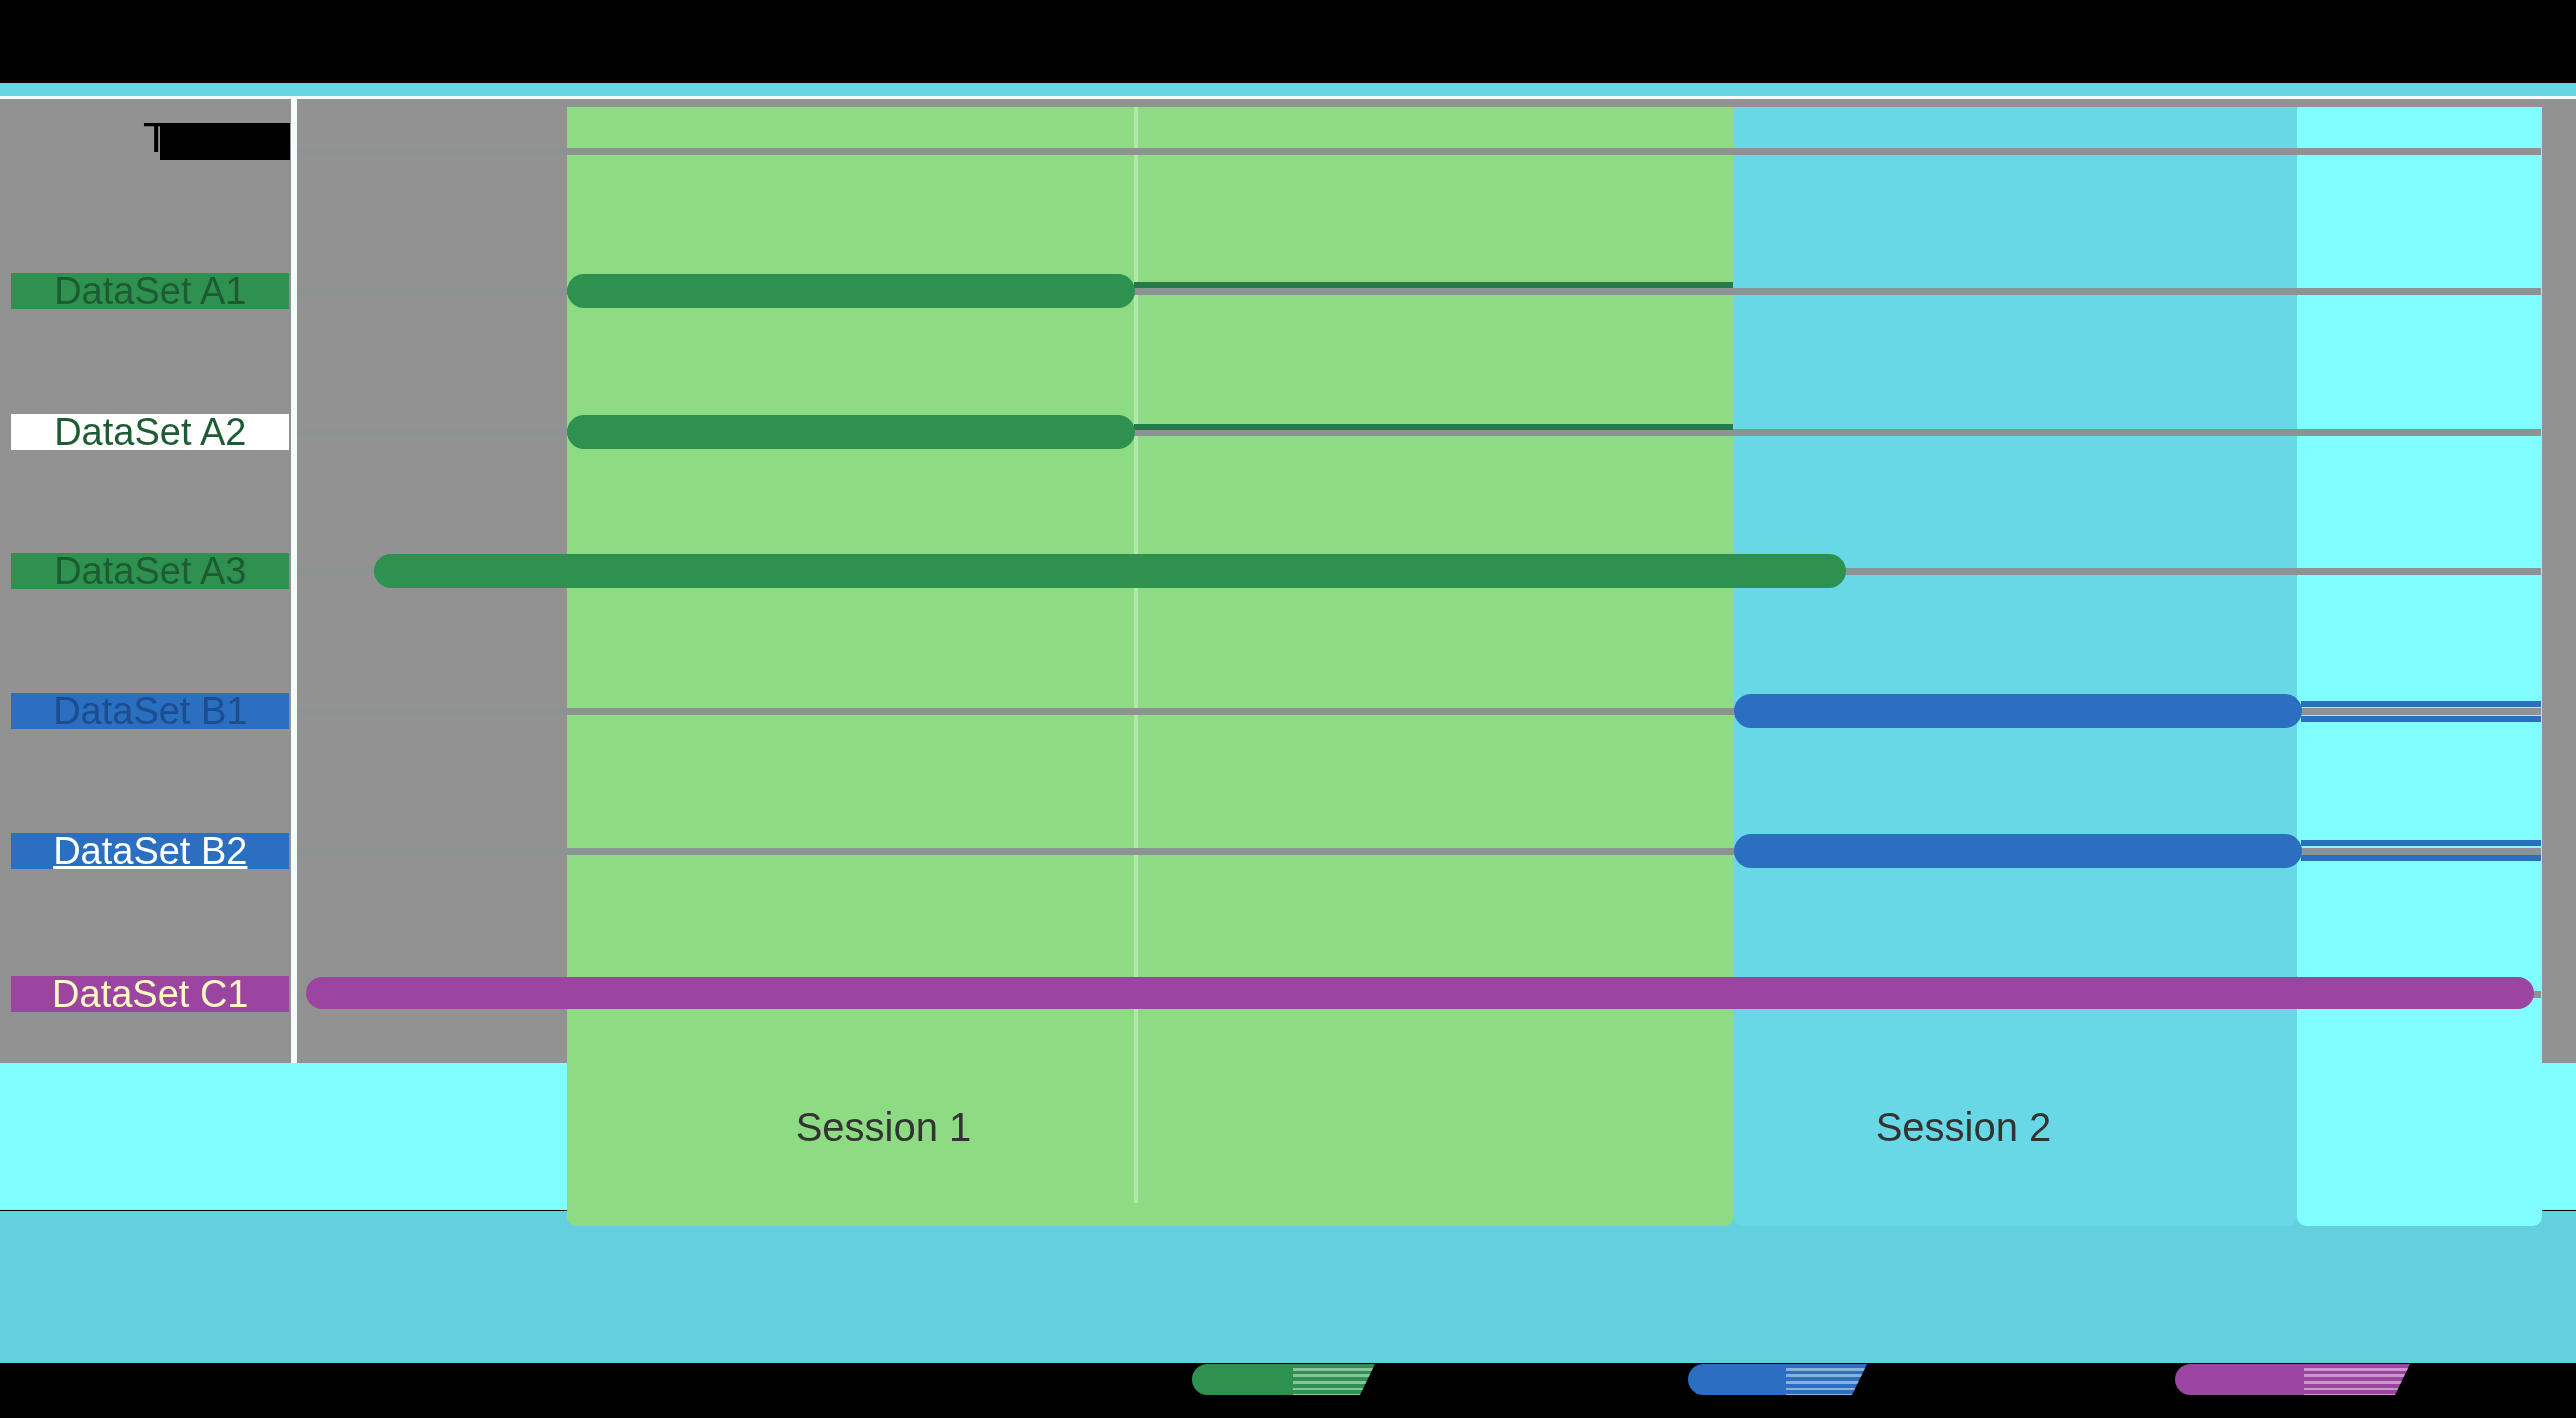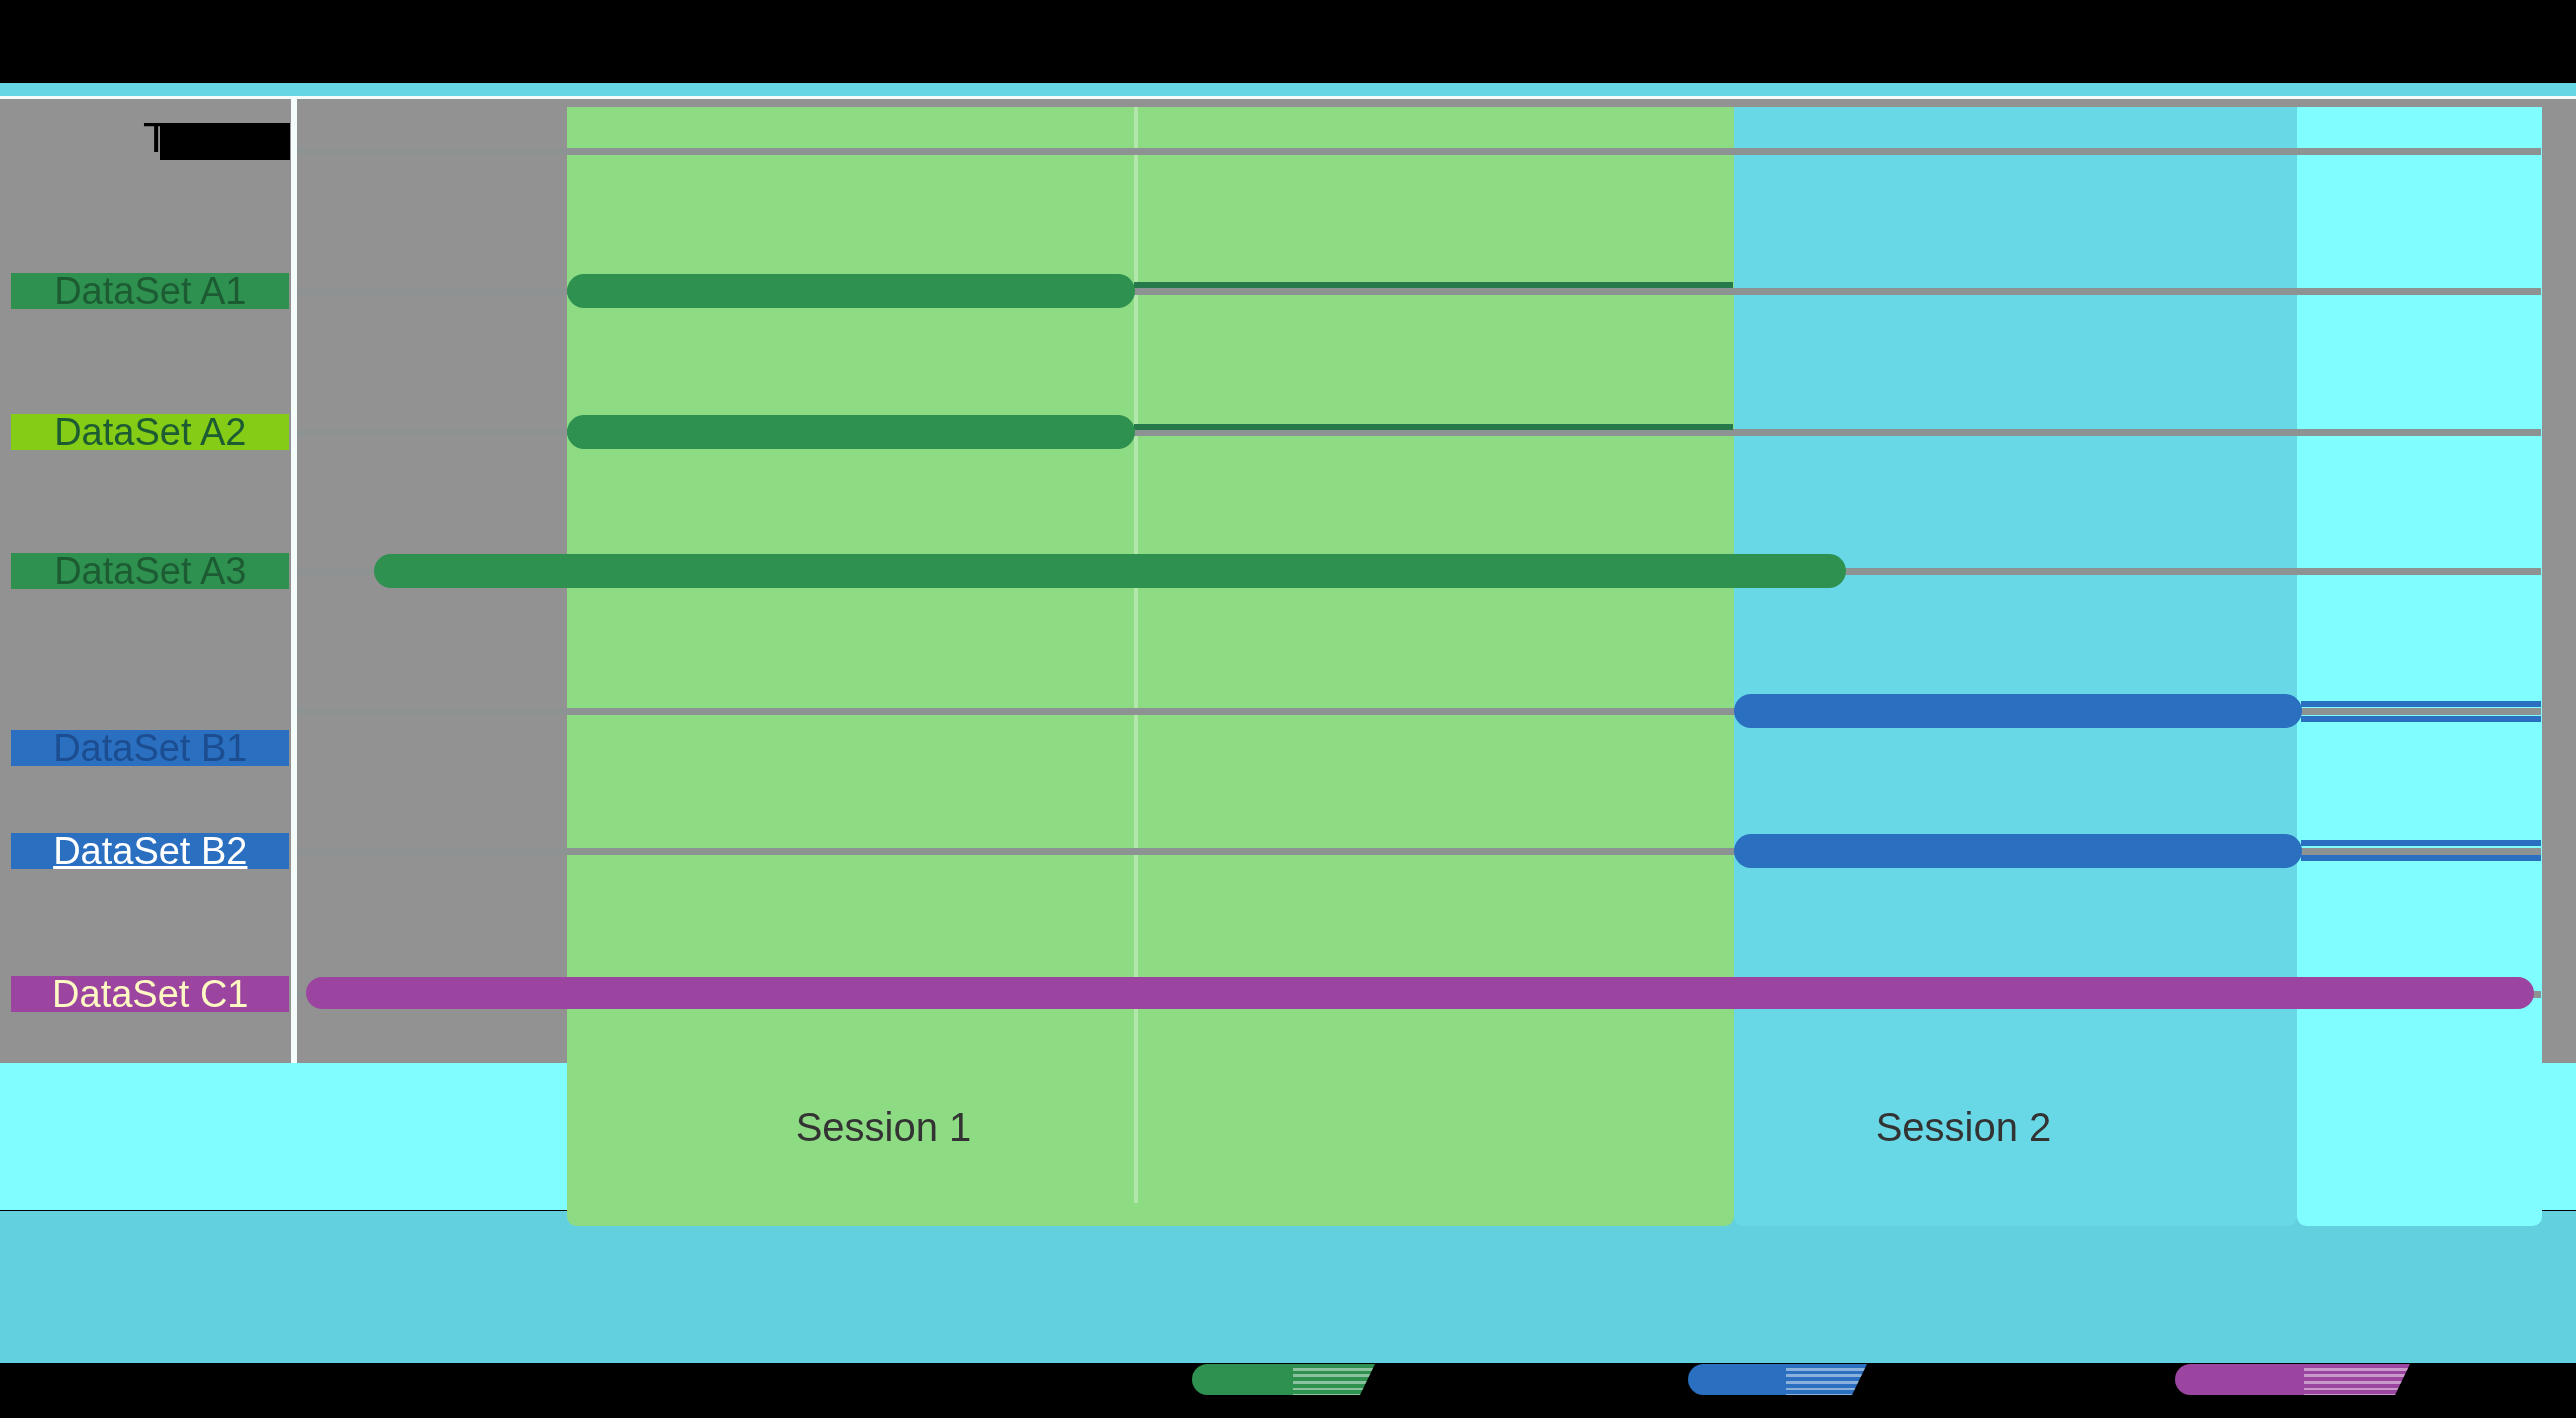--- a/index.html
+++ b/index.html
@@ -72,23 +72,23 @@
     <div class="abs strip" style="left: 2301px; top: 708px; width: 240px; background: rgb(42, 111, 192);"></div>
     <div class="abs strip" style="left: 2301px; top: 832px; width: 240px; background: rgb(42, 111, 192);"></div>
     <div class="abs strip" style="left: 2301px; top: 847px; width: 240px; background: rgb(42, 111, 192);"></div>
     <div class="abs bar a" style="left: 567px; top: 266px; width: 568px; background: rgb(46, 145, 80);"></div>
     <div class="abs bar a" style="left: 567px; top: 407px; width: 568px; background: rgb(46, 145, 80);"></div>
     <div class="abs bar a" style="left: 374px; top: 546px; width: 1472px; background: rgb(46, 145, 80);"></div>
     <div class="abs bar b" style="left: 1734px; top: 686px; width: 568px; background: rgb(42, 111, 192);"></div>
     <div class="abs bar b" style="left: 1734px; top: 826px; width: 568px; background: rgb(42, 111, 192);"></div>
     <div class="abs bar c" style="left: 306px; top: 969px; width: 2228px; background: rgb(156, 69, 160);"></div>
     <div class="abs chip" style="top: 265px; background: rgb(46, 145, 80); color: rgb(29, 92, 51);">DataSet A1</div>
-    <div class="abs chip" style="top: 406px; background: #84cc16; color: rgb(29, 92, 51);">DataSet A2</div>
+    <div class="abs chip" style="top: 406px; background: #ffffff; color: rgb(29, 92, 51);">DataSet A2</div>
     <div class="abs chip" style="top: 545px; background: rgb(46, 145, 80); color: rgb(29, 92, 51);">DataSet A3</div>
-    <div class="abs chip" style="top: 685px; background: rgb(42, 111, 192); color: rgb(27, 77, 144); margin-top: 37px;">DataSet B1</div>
+    <div class="abs chip" style="top: 685px; background: rgb(42, 111, 192); color: rgb(27, 77, 144);">DataSet B1</div>
     <div class="abs chip" style="top: 825px; background: rgb(42, 111, 192); color: #ffffff; text-decoration: underline;">DataSet B2</div>
     <div class="abs chip" style="top: 968px; background: rgb(156, 69, 160); color: #fef9c3;">DataSet C1</div>
   </div>
 
 <div class="abs" id="title-t">T</div>
 <div class="abs" id="title-box"></div>
 
 <div class="abs session-label" id="session-label-1">Session 1</div>
 <div class="abs session-label" id="session-label-2">Session 2</div>
 

